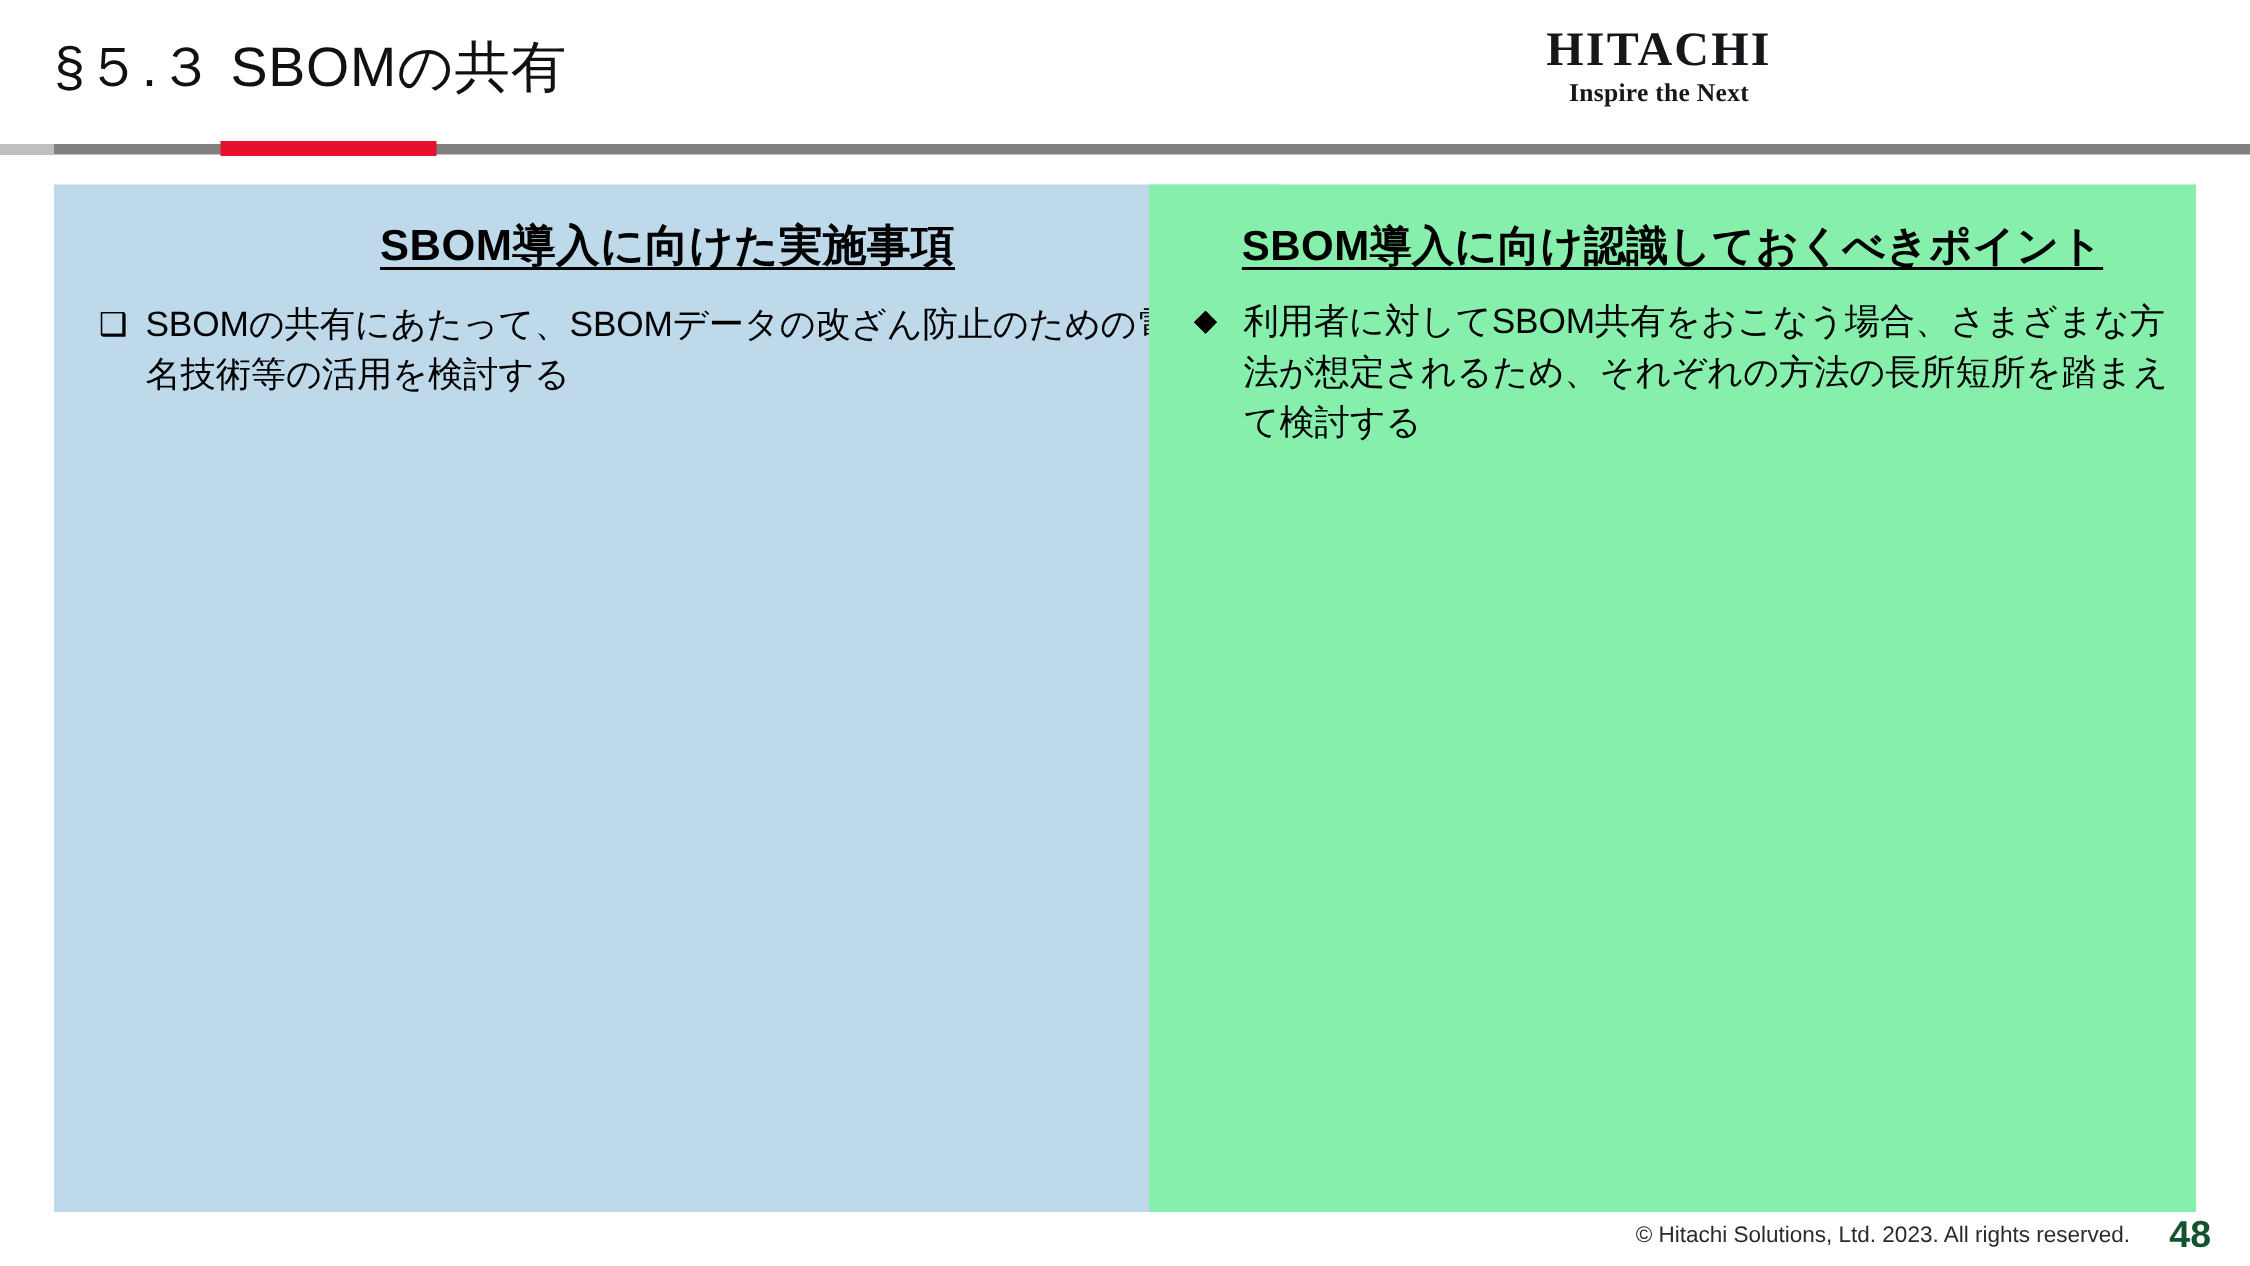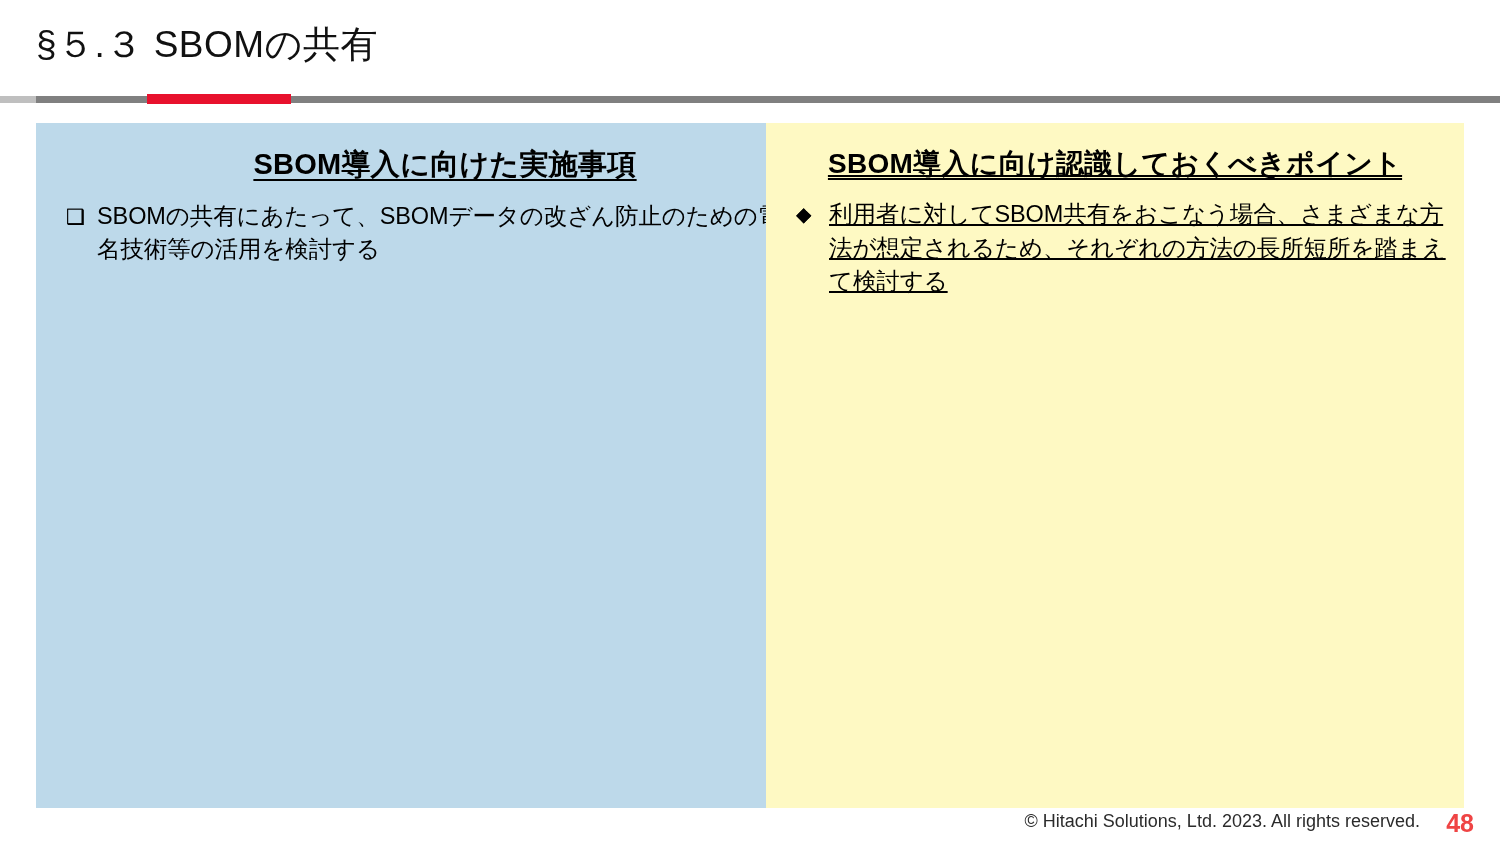--- a/index.html
+++ b/index.html
@@ -94,22 +94,21 @@
     padding: 18px 16px 10px 16px;
   }
   .panel-left {
     left: 36px;
     width: 818px;
     background: #bdd9ea;
   }
   .panel-right {
     left: 766px;
     width: 698px;
-    background: #fef9c3;
-    text-decoration: underline;
+    background: #86efac;
   }
 
   .panel-title {
     text-align: center;
     font-size: 29px;
     font-weight: bold;
     text-decoration: underline;
     text-underline-offset: 5px;
     line-height: 1.3;
     margin: 5px 0 16px 0;
@@ -144,38 +143,42 @@
   }
   .panel-right ul.bullets li {
     padding-left: 47px;
   }
 
   
   .footer-copy {
     position: absolute;
     right: 80px;
     bottom: 12px;
-    font-size: 18px;
+    font-size: 15px;
     color: #2b2b2b;
     margin-top: 21px;
   }
   .page-number {
     position: absolute;
     right: 26px;
     bottom: 6px;
     font-size: 25px;
     font-weight: bold;
-    color: #ef4444;
+    color: #14532d;
   }
 </style>
 </head>
 <body>
 
 <div class="slide-header">
   <div class="slide-title">§５.３ SBOMの共有</div>
+  <div class="logo-block">
+    <div class="logo-mark">HITACHI</div>
+    <div class="logo-tag">Inspire the Next</div>
+  </div>
 </div>
 
 <div class="rule-base"></div>
 <div class="rule-left"></div>
 <div class="rule-accent"></div>
 
 <div class="panel panel-left">
   <div class="panel-title">SBOM導入に向けた実施事項</div>
   <ul class="bullets">
     <li>

